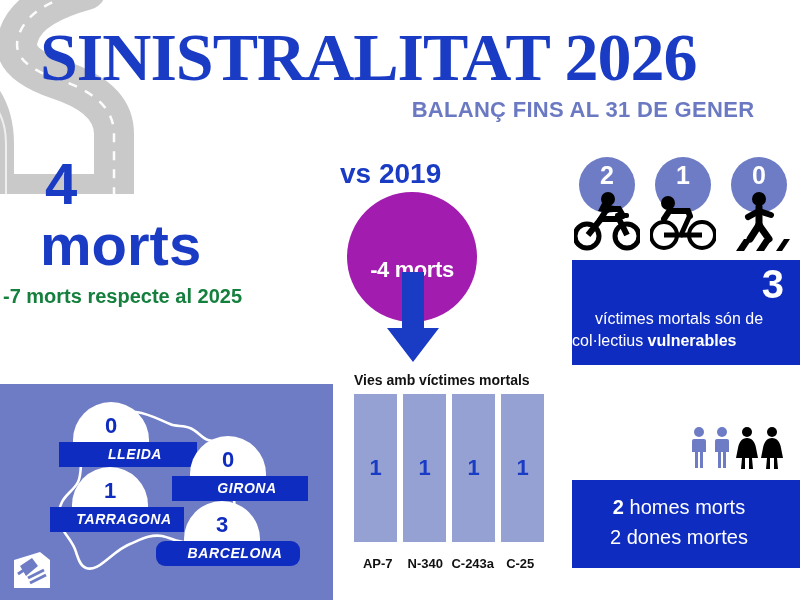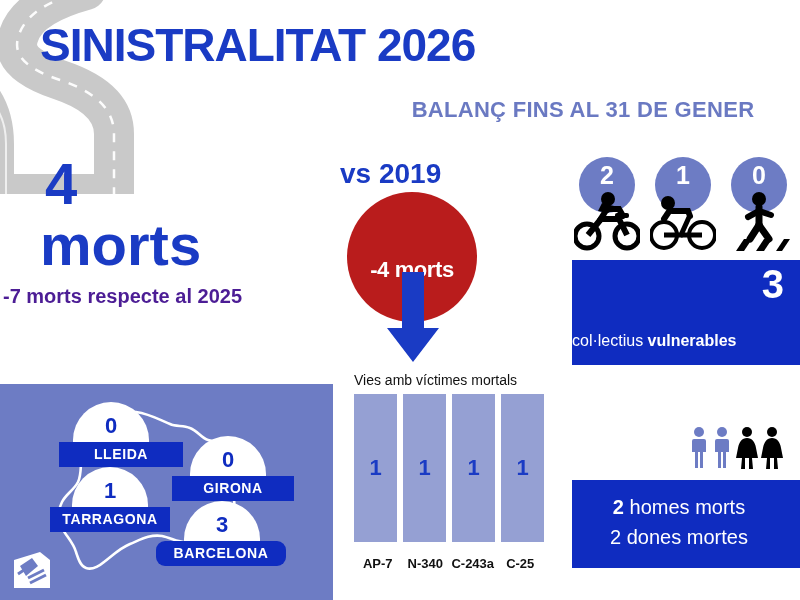--- a/index.html
+++ b/index.html
@@ -26,25 +26,25 @@
     width: 150px;
     height: 200px;
     pointer-events: none;
   }
 
   
   .title {
     position: absolute;
     left: 40px;
     top: 18px;
-    font-size: 46px;
+    font-size: 68px;
     font-weight: bold;
     letter-spacing: -1px;
     color: #1a3bc4;
-    font-family: Liberation Sans, sans-serif;
+    font-family: Liberation Serif, serif;
     white-space: nowrap;
   }
   .subtitle {
     position: absolute;
     left: 390px;
     top: 97px;
     width: 386px;
     text-align: center;
     font-size: 22px;
     font-weight: bold;
@@ -72,41 +72,41 @@
     color: #1a3bc4;
     line-height: 1;
     margin-top: 8px;
   }
   .compare-line {
     position: absolute;
     left: 3px;
     top: 285px;
     font-size: 20px;
     font-weight: bold;
-    color: #4c1d95;
+    color: #15803d;
     white-space: nowrap;
   }
 
   
   .vs-label {
     position: absolute;
     left: 340px;
     top: 158px;
     font-size: 28px;
     font-weight: bold;
     color: #1a3bc4;
   }
   .vs-circle {
     position: absolute;
     left: 347px;
     top: 192px;
     width: 130px;
     height: 130px;
     border-radius: 50%;
-    background: #b91c1c;
+    background: #a21caf;
     display: flex;
     align-items: center;
     justify-content: center;
   }
   .vs-circle-text {
     color: #ffffff;
     font-size: 22px;
     font-weight: bold;
     margin-top: 26px;
     letter-spacing: -0.4px;
@@ -228,23 +228,24 @@
     font-weight: bold;
     line-height: 1;
     margin-top: 8px;
   }
   .prov-label {
     background: #0f2cc0;
     color: #ffffff;
     font-size: 14px;
     font-weight: bold;
     letter-spacing: 0.6px;
-    padding: 4px 10px 5px 10px;
+    padding: 4px 10px 5px 24px;
     text-align: center;
     white-space: nowrap;
+    font-style: italic;
   }
   .logo-mark {
     position: absolute;
     left: 10px;
     bottom: 8px;
     width: 44px;
     height: 44px;
   }
 
   
@@ -253,21 +254,21 @@
     left: 352px;
     top: 372px;
     width: 200px;
     height: 214px;
   }
   .chart-title {
     position: absolute;
     left: 2px;
     top: 0;
     font-size: 14px;
-    font-weight: normal;
+    font-weight: bold;
     color: #111111;
     white-space: nowrap;
   }
   .bars {
     position: absolute;
     left: 2px;
     top: 22px;
     width: 190px;
     height: 148px;
     display: flex;
@@ -418,20 +419,21 @@
           <polygon points="10,62 18,50 26,50 18,62" fill="#000"></polygon>
           <polygon points="30,62 38,50 46,50 38,62" fill="#000"></polygon>
           <polygon points="50,62 58,50 64,50 56,62" fill="#000"></polygon>
         </svg>
       </div>
     </div>
   </div>
 
   <div class="panel-vuln">
     <div class="panel-vuln-num">3</div>
+    <div class="panel-vuln-l1">víctimes mortals són de</div>
     <div class="panel-vuln-l2"><span>col·lectius </span><b>vulnerables</b></div>
   </div>
 
   <div class="map-panel">
     <svg class="map-svg" width="333" height="216" viewBox="0 0 333 216">
       <path d="M95 42 C105 30 120 26 136 28 C150 30 160 36 170 40
                C176 43 183 41 190 44 C198 47 201 54 208 56
                C216 59 226 56 234 60 C240 63 243 70 242 78
                C241 86 234 90 232 98 C230 108 236 114 234 122
                C232 132 222 136 214 142 C206 148 200 156 190 158

